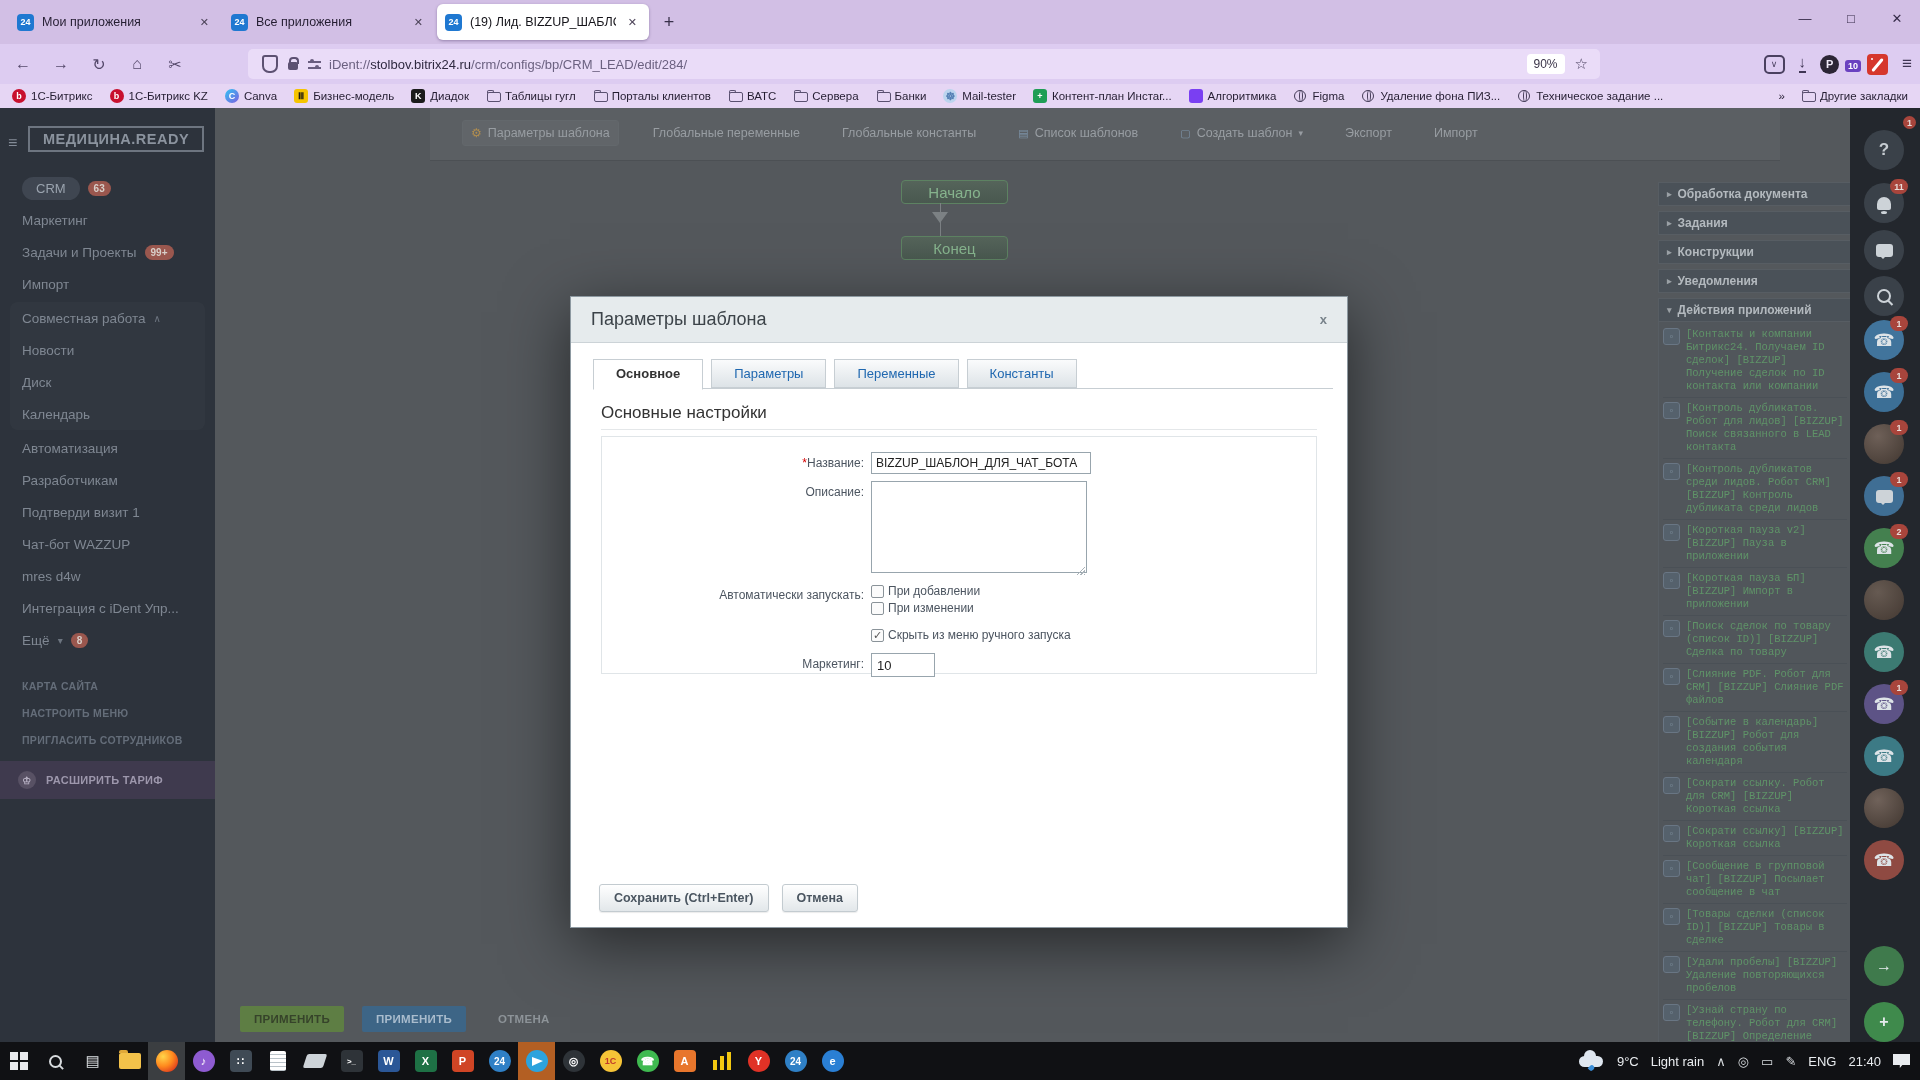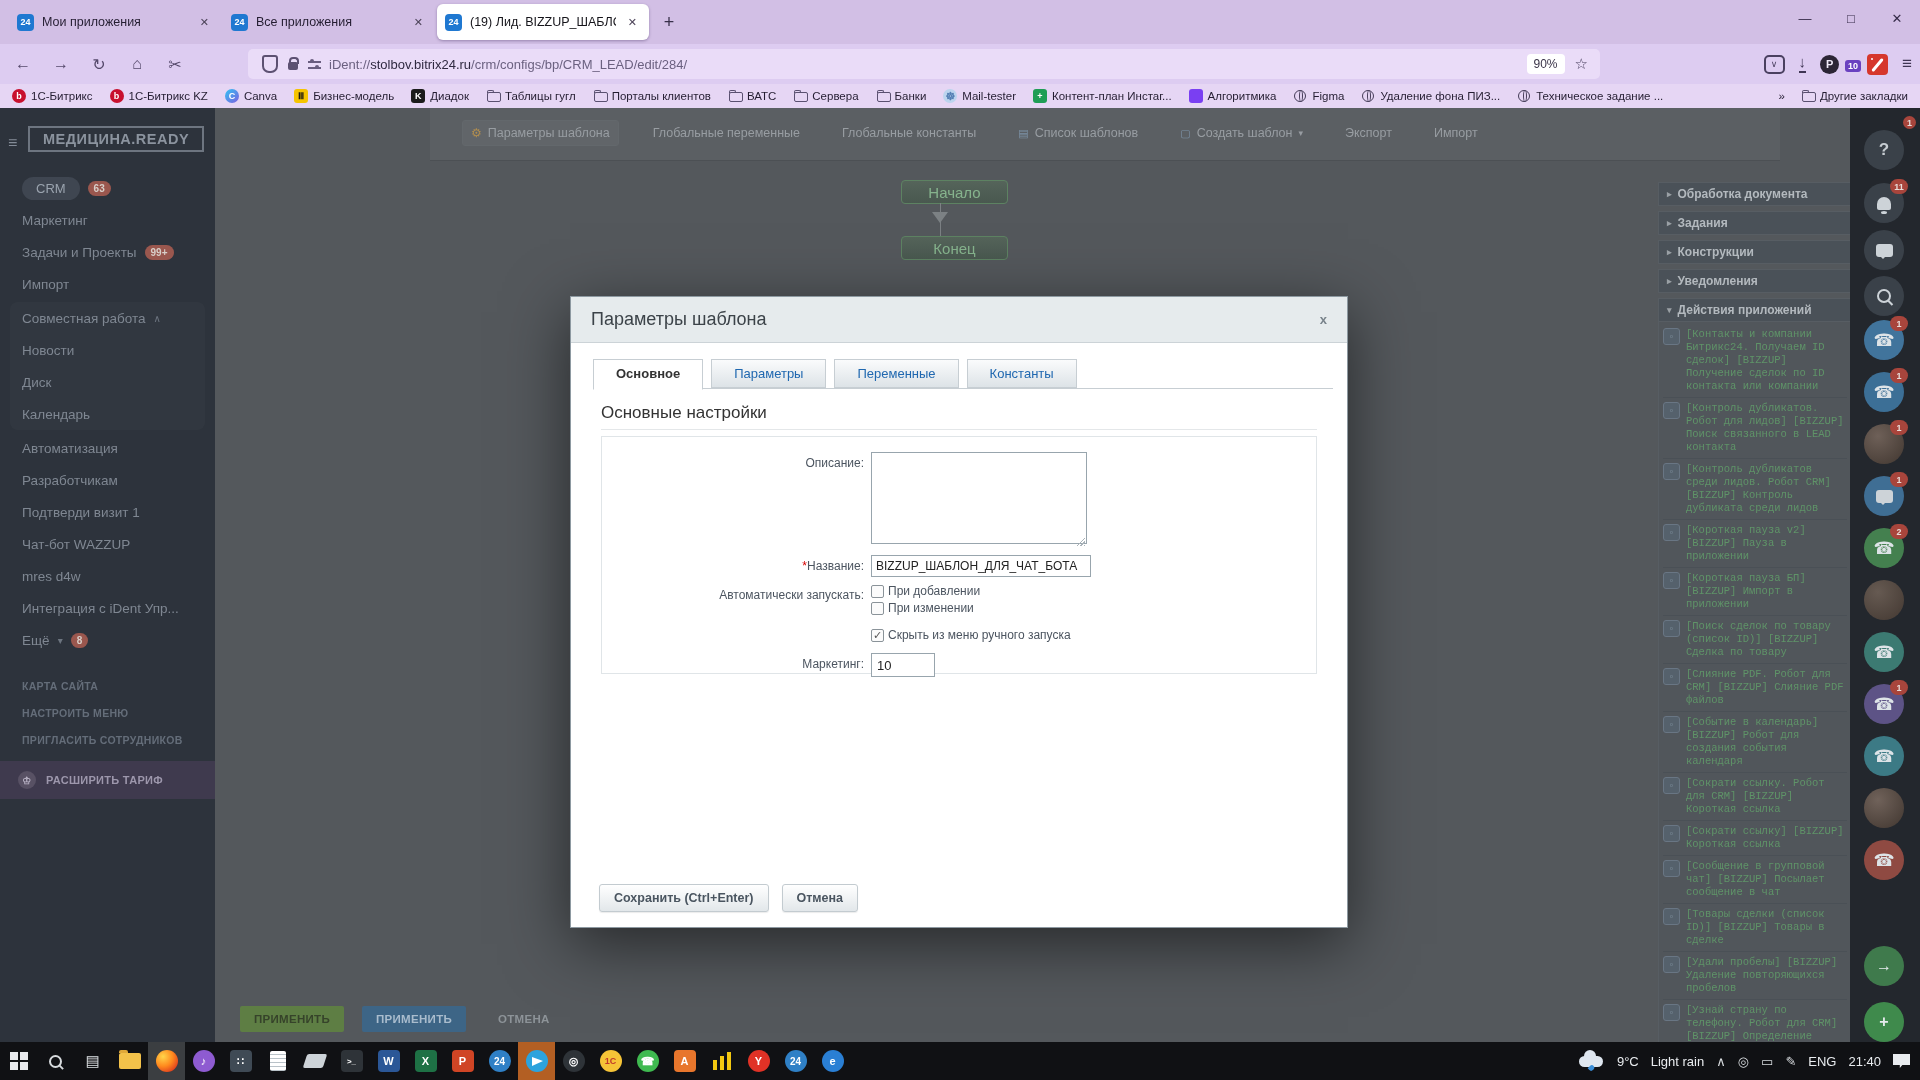--- a/index.html
+++ b/index.html
@@ -594,29 +594,29 @@
     <div class="m-tabs">
         <div class="m-tab active">Основное</div>
         <div class="m-tab">Параметры</div>
         <div class="m-tab">Переменные</div>
         <div class="m-tab">Константы</div>
       </div>
     <div class="m-sect">Основные настройки</div>
     <div class="m-div"></div>
     <div class="m-box">
       <div class="frow">
+        <div class="flabel"><span class="req">*</span><span>Название:</span></div>
+        <div><input class="txt-input" type="text" value="BIZZUP_ШАБЛОН_ДЛЯ_ЧАТ_БОТА" style=""></div>
+      </div>
+      <div class="frow">
         <div class="flabel">Описание:</div>
         <div class="ta-wrap">
           <textarea class="desc" style=""></textarea>
           <span class="grip"></span>
         </div>
-      </div>
-      <div class="frow">
-        <div class="flabel"><span class="req">*</span><span>Название:</span></div>
-        <div><input class="txt-input" type="text" value="BIZZUP_ШАБЛОН_ДЛЯ_ЧАТ_БОТА" style=""></div>
       </div>
       <div class="frow" style="margin-bottom:2px;">
         <div class="flabel">Автоматически запускать:</div>
         <div>
             <div class="cbrow">
               <span class="cb"></span>
               <span>При добавлении</span>
             </div>
             <div class="cbrow">
               <span class="cb"></span>

